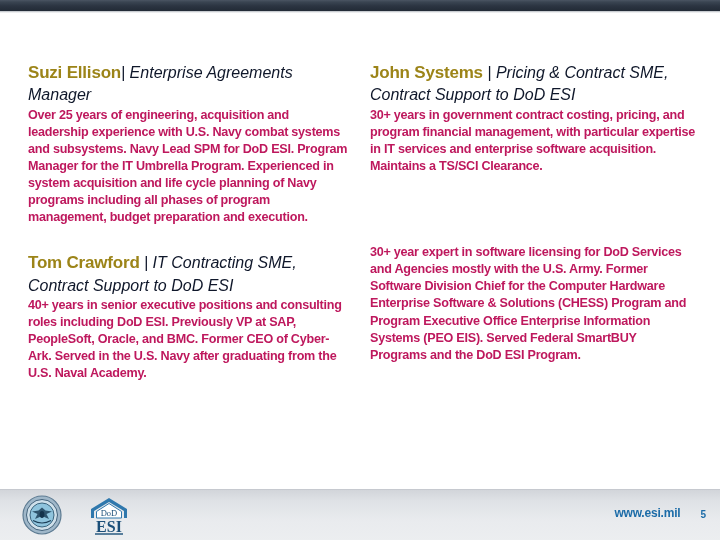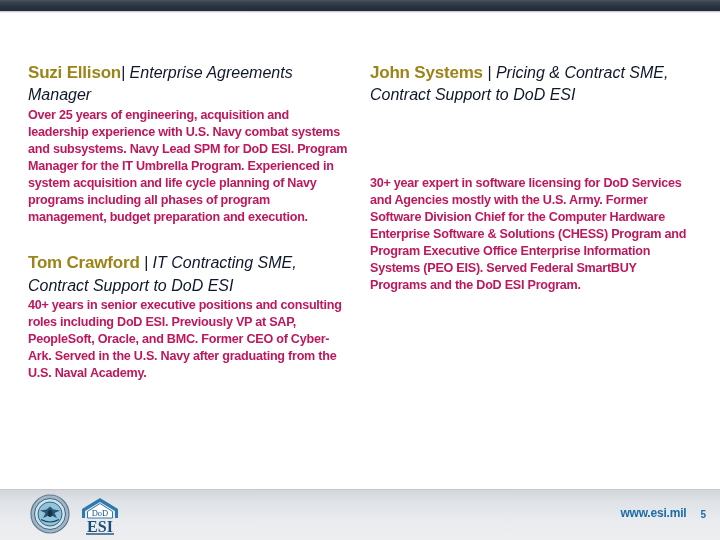--- a/index.html
+++ b/index.html
@@ -90,33 +90,33 @@
     position: absolute;
     left: 0;
     top: 489px;
     width: 720px;
     height: 51px;
     background: linear-gradient(to bottom, #d2d5da 0%, #dfe2e6 22%, #e9ebee 60%, #eceef0 100%);
     border-top: 1px solid #c6c9cf;
   }
   .footer-logos {
     position: absolute;
-    left: 30px;
+    left: 22px;
     top: 4px;
     display: flex;
-    align-items: flex-start;
-    gap: 6px;
+    align-items: center;
+    gap: 23px;
   }
   .footer-right {
     position: absolute;
     right: 14px;
     top: 16px;
     display: flex;
     align-items: flex-end;
-    gap: 14px;
+    gap: 20px;
   }
   .site-url {
     font-size: 12px;
     font-weight: bold;
     color: #1C6CA8;
     letter-spacing: -0.2px;
   }
   .page-num {
     font-size: 10px;
     font-weight: bold;
@@ -154,20 +154,21 @@
 
   </div>
 
   <div class="col col-right">
 
     <div class="bio">
       <p class="bio-head">
         <span class="bio-name">John Systems</span>
         <span class="bio-role">| Pricing &amp; Contract SME, Contract Support to DoD ESI</span>
       </p>
+      <p class="bio-body">30+ years in government contract costing, pricing, and program financial management, with particular expertise in IT services and enterprise software acquisition. Maintains a TS/SCI Clearance.</p>
     </div>
 
     <div class="bio-gap"></div>
 
     <div class="bio">
       <p class="bio-body">30+ year expert in software licensing for DoD Services and Agencies mostly with the U.S. Army. Former Software Division Chief for the Computer Hardware Enterprise Software &amp; Solutions (CHESS) Program and Program Executive Office Enterprise Information Systems (PEO EIS). Served Federal SmartBUY Programs and the DoD ESI Program.</p>
     </div>
 
   </div>
 

